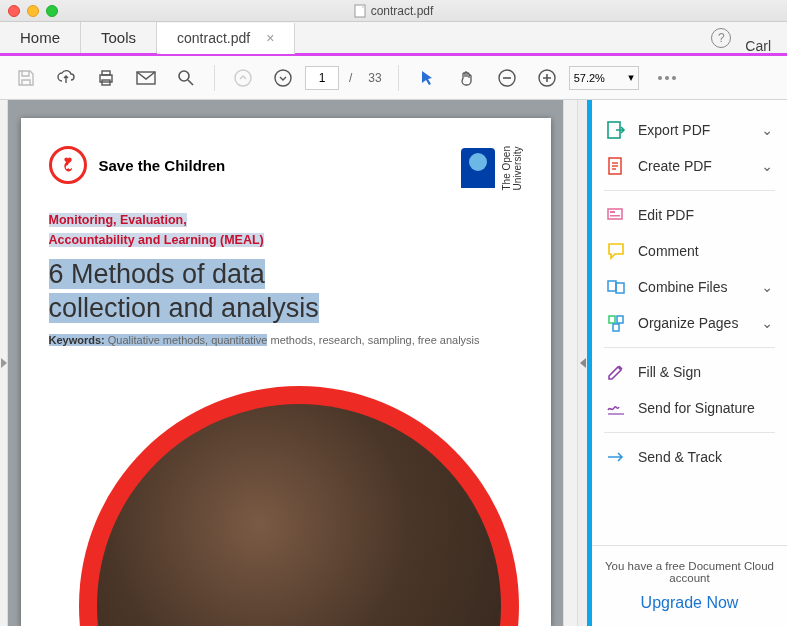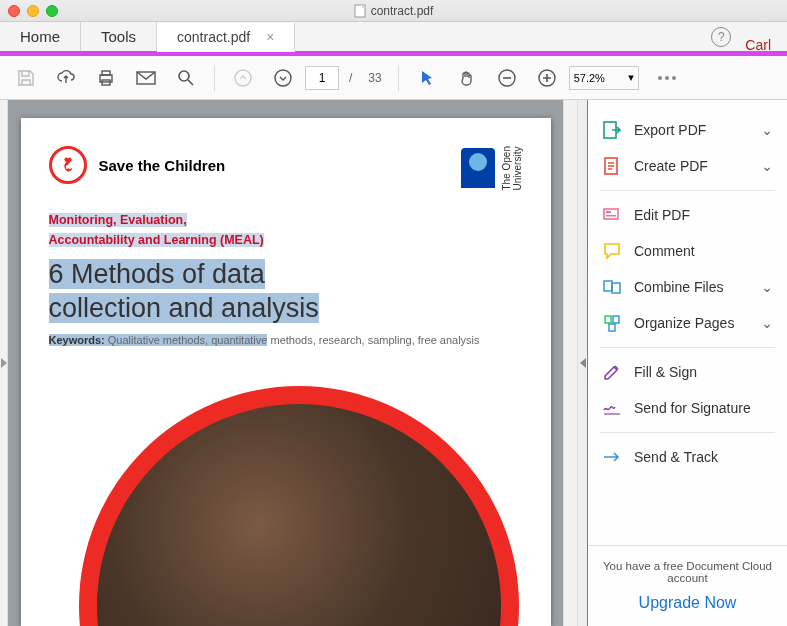--- a/index.html
+++ b/index.html
@@ -4,28 +4,28 @@
 <style>
 * { margin: 0; padding: 0; box-sizing: border-box; font-family: -apple-system, BlinkMacSystemFont, "Segoe UI", Helvetica, Arial, sans-serif; }
 body { width: 787px; height: 626px; overflow: hidden; background: #fff; display: flex; flex-direction: column; }
 .titlebar { height: 22px; background: linear-gradient(#ededed,#e3e3e3); border-bottom: 1px solid #ccc; display: flex; align-items: center; padding: 0 8px; position: relative; }
 .traffic { display: flex; gap: 7px; }
 .traffic span { width: 12px; height: 12px; border-radius: 50%; display: inline-block; }
 .tl-red { background:#ff5f57; border:0.5px solid #e14138; }
 .tl-yel { background:#ffbd2e; border:0.5px solid #e0a021; }
 .tl-grn { background:#28c940; border:0.5px solid #1dad2c; }
 .title-center { position: absolute; left: 0; right: 0; text-align: center; font-size: 12px; color: #4a4a4a; display: flex; justify-content: center; align-items: center; gap: 5px; pointer-events: none; }
-.tabbar { height: 34px; background: #f4f4f4; border-bottom: 5px solid #d946ef; display: flex; align-items: center; }
+.tabbar { height: 34px; background: #f4f4f4; border-bottom: 3px solid #d946ef; display: flex; align-items: center; }
 .tab { padding: 0 20px; height: 100%; display: flex; align-items: center; font-size: 14px; color: #444; border-right: 1px solid #d4d4d4; }
 .tab.home, .tab.tools { font-weight: 400; font-size:15px; color:#333; }
 .tab.current { background: #fff; border-bottom: 1px solid #fff; margin-bottom:-1px; position: relative; }
 .tab-close { margin-left: 16px; color: #999; font-size: 14px; cursor: pointer; }
 .tabbar-right { margin-left: auto; display: flex; align-items: center; padding-right: 16px; gap: 14px; }
 .help-circle { width:20px; height:20px; border:1.5px solid #888; border-radius:50%; display:flex; align-items:center; justify-content:center; font-size:12px; color:#888; }
-.user-name { font-size:14px; color:#b91c1c;margin-top:16px; }
+.user-name { font-size:14px; color:#404040;margin-top:16px; }
 .toolbar { height: 44px; background: #fafafa; border-bottom: 1px solid #d4d4d4; display: flex; align-items: center; padding: 0 8px; gap: 4px; }
 .tbtn { width: 36px; height: 36px; display:flex; align-items:center; justify-content:center; color:#555; cursor:pointer; }
 .tbtn.dis { color:#bbb; }
 .tsep { width:1px; height:26px; background:#ddd; margin:0 6px; }
 .page-input { width: 34px; height:24px; border:1px solid #ccc; text-align:center; font-size:12px; }
 .page-of { font-size:12px; color:#666; margin:0 6px; }
 .zoom-select { height:24px; width:70px; border:1px solid #ccc; font-size:11px; padding:6px 4px; display:flex; align-items:center; justify-content:space-between; }
 .content { flex:1; display:flex; overflow:hidden; }
 .left-gutter { width:8px; background:#f1f1f1; border-right:1px solid #ddd; position:relative; display:flex; align-items:center; justify-content:center; }
 .left-gutter::after { content:''; width:0; height:0; border-top:5px solid transparent; border-bottom:5px solid transparent; border-left:6px solid #999; }
@@ -45,21 +45,21 @@
 .doc-title span { background:#a8c3de; }
 .keywords { font-size:11px; color:#666; line-height:1.4; }
 .kw-label { font-weight:700; color:#333; }
 .kw-hilite { background:#a8c3de; }
 .doc-image { position:absolute; left:28px; right:0; bottom:-40px; height:280px; }
 .red-circle { width:440px; height:440px; border-radius:50%; background:#ee2a24; position:absolute; top:0; left:30px; overflow:hidden; }
 .photo { position:absolute; top:18px; left:18px; right:18px; bottom:18px; border-radius:50%; background: radial-gradient(circle at 40% 30%, #7a5a44 0%, #4a3628 40%, #2a1f18 100%); overflow:hidden; }
 .scroll-v { width:14px; background:#f1f1f1; border-left:1px solid #ddd; }
 .side-handle { width:10px; background:#eee; border-left:1px solid #ddd; display:flex; align-items:center; justify-content:center; }
 .side-handle::after { content:''; width:0; height:0; border-top:5px solid transparent; border-bottom:5px solid transparent; border-right:6px solid #888; }
-.sidebar { width:200px; background:#fefefe; border-left:1px solid #0ea5e9; display:flex; flex-direction:column; }
+.sidebar { width:200px; background:#fefefe; border-left:5px solid #0ea5e9; display:flex; flex-direction:column; }
 .side-list { flex:1; padding:12px 0; }
 .side-item { display:flex; align-items:center; padding:8px 14px; gap:12px; font-size:14px; color:#333; cursor:pointer; }
 .side-icon { width:20px; height:20px; display:flex; align-items:center; justify-content:center; }
 .side-chev { margin-left:auto; color:#666; font-size:14px; }
 .side-sep { height:1px; background:#e5e5e5; margin:6px 12px; }
 .side-foot { border-top:1px solid #e0e0e0; padding:14px 0; text-align:center; font-size:11.5px; color:#555; }
 .side-foot a { display:block; margin-top:10px; color:#1a75cf; font-size:16px; text-decoration:none; }
 svg { display:block; }
 </style>
 </head>

